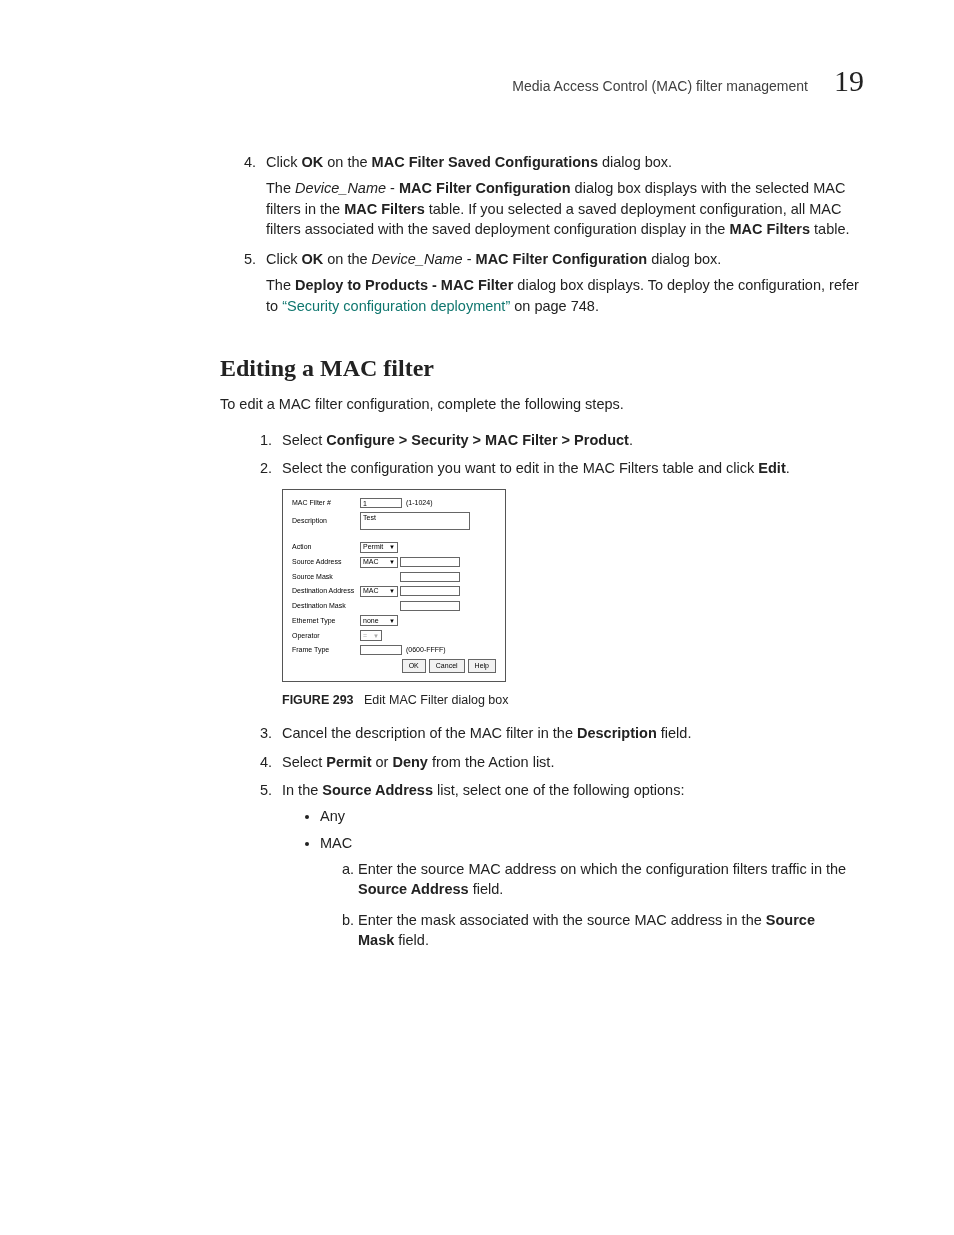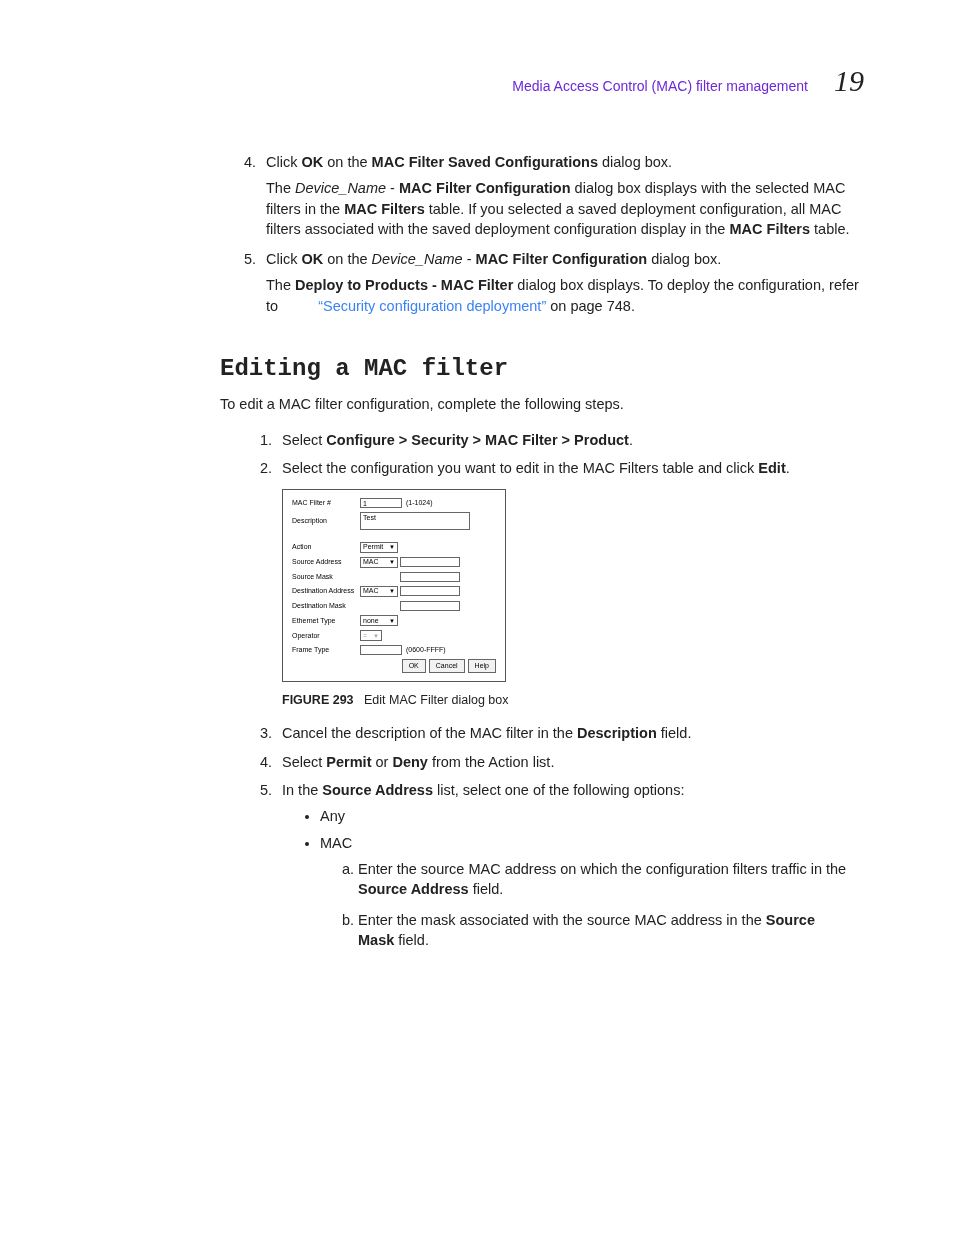--- a/index.html
+++ b/index.html
@@ -14,36 +14,35 @@
   }
   .header-row {
     display: flex;
     justify-content: flex-end;
     align-items: baseline;
     gap: 26px;
     margin-bottom: 50px;
   }
   .header-title {
     font-size: 14px;
-    color: #6d28d9;
+    color: #404040;
   }
   .page-number {
     font-size: 30px;
     font-family: Georgia, 'Times New Roman', serif;
-    font-style: italic;
   }
   ol.main-list { margin: 0 0 24px 0; padding-left: 170px; }
   ol.main-list > li { margin-bottom: 8px; padding-left: 6px; }
   ol.main-list > li > p { margin: 6px 0 10px 0; }
   .step-body { margin-top: 6px; }
   .bold { font-weight: 700; }
   .italic { font-style: italic; text-align: right; }
-  a.xref { color: #3b82f6; text-decoration: none; margin-left: 36px; }
+  a.xref { color: #0f766e; text-decoration: none; }
   h2.section {
-    font-family: Liberation Mono, monospace;
+    font-family: Liberation Serif, serif;
     font-weight: 700;
     font-size: 24px;
     margin: 36px 0 8px 130px;
     letter-spacing: 0px;
   }
   .intro { margin: 6px 0 8px 130px; }
   ol.edit-list { margin: 16px; padding-left: 170px; }
   ol.edit-list > li { margin-bottom: 8px; padding-left: 6px; }
   ol.edit-list > li > p { margin: 6px 0 10px 0; }
   ul.bullets { list-style-type: disc; margin: 6px 0 6px 26px; padding-left: 12px; }

